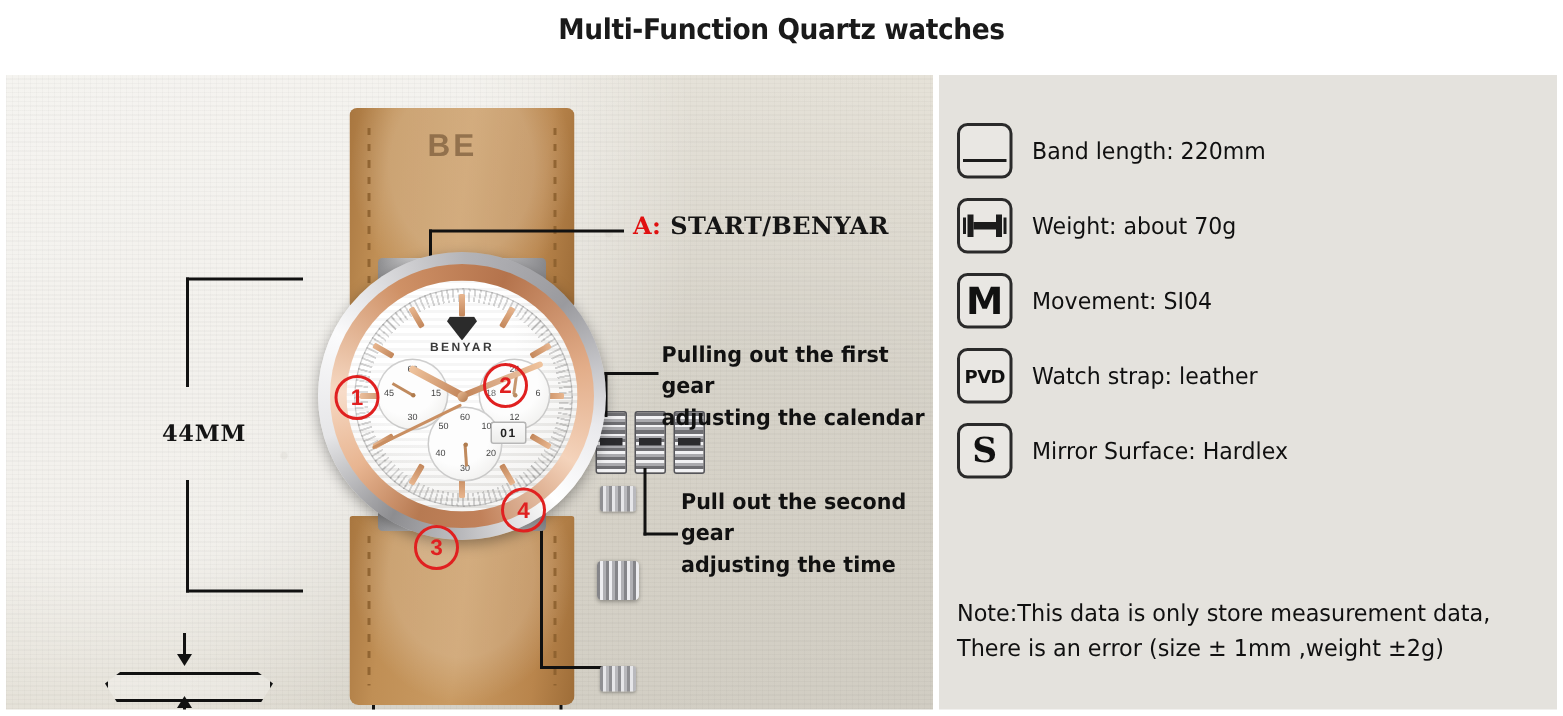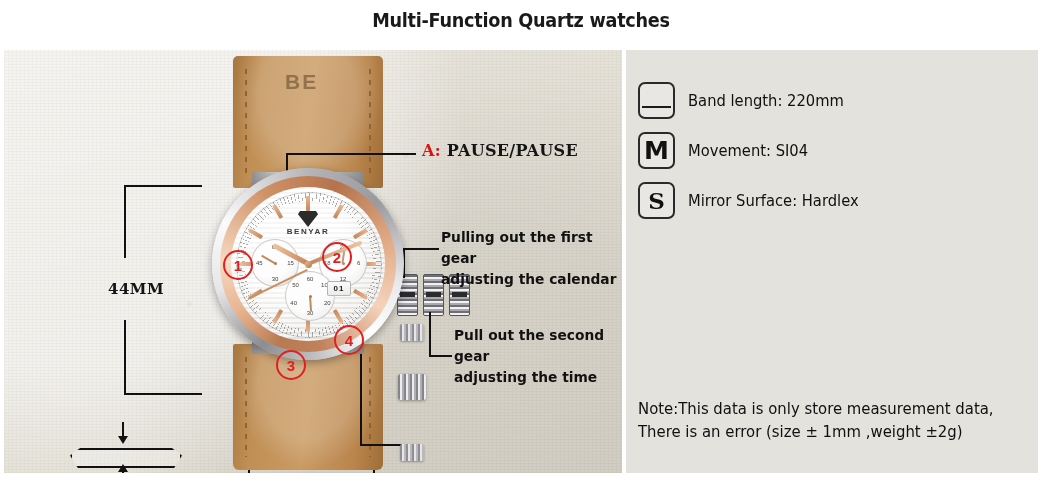--- a/index.html
+++ b/index.html
@@ -49,21 +49,21 @@
   }
 
   
   #watch-wrap{position:absolute;left:186px;top:0px;width:236px;height:423px;}
   .strap{
     position:absolute;left:43px;width:150px;
     background:
       radial-gradient(ellipse at 50% 30%, rgba(255,255,255,.18) 0 45%, rgba(0,0,0,0) 70%),
       linear-gradient(97deg,#a8763f 0%,#c08f55 18%,#c99a62 50%,#b9854c 82%,#9e6d38 100%);
   }
-  #strap-top{top:6px;height:132px;border-radius:5px 5px 2px 2px;}
+  #strap-top{top:22px;height:132px;border-radius:5px 5px 2px 2px;}
   #strap-bottom{top:294px;height:126px;border-radius:2px 2px 6px 6px;}
   .stitch{
     position:absolute;top:10%;height:80%;width:2px;
     background:repeating-linear-gradient(180deg,#8a5e2c 0 5px, rgba(0,0,0,0) 5px 11px);
     opacity:.85;
   }
   .stitch.l{left:12px;} .stitch.r{right:12px;}
   #strap-top .emboss{
     position:absolute;left:52px;top:14px;
     font:bold 21px "Liberation Sans", sans-serif;color:rgba(70,45,20,.45);
@@ -411,21 +411,21 @@
     <div id="crown-stages">
       <div class="stage-crown" id="stage-1"></div>
       <div class="stage-crown" id="stage-2"></div>
       <div class="stage-crown" id="stage-3"></div>
     </div>
 
     <div class="leader" id="lead-a-v"></div>
     <div class="leader" id="lead-a-h"></div>
     <div id="label-a">
       <span class="tag">A:</span>
-      <span>PAUSE/PAUSE</span>
+      <span>START/BENYAR</span>
     </div>
 
     <div class="leader" id="lead-b-v"></div>
     <div class="leader" id="lead-b-h"></div>
 
     <div class="leader" id="lead-c1-v"></div>
     <div class="leader" id="lead-c1-h"></div>
     <div id="text-c1">
       <div>Pulling out the first gear</div>
       <div>adjusting the calendar</div>
@@ -442,28 +442,44 @@
   <div id="divider"></div>
 
   <div id="right-panel">
     <div id="spec-list">
 
       <div class="spec-row">
         <div class="spec-icon" id="ic-band"></div>
         <div class="spec-text">Band length: 220mm</div>
       </div>
 
+      <div class="spec-row">
+        <div class="spec-icon" id="ic-weight">
+          <span class="w-t"></span>
+          <span class="w-l"></span>
+          <span class="bar"></span>
+          <span class="w-r"></span>
+          <span class="w-t"></span>
+        </div>
+        <div class="spec-text">Weight: about 70g</div>
+      </div>
 
       <div class="spec-row">
         <div class="spec-icon" id="ic-m">
           <span class="glyph">M</span>
         </div>
         <div class="spec-text">Movement: SI04</div>
       </div>
 
+      <div class="spec-row">
+        <div class="spec-icon" id="ic-pvd">
+          <span class="glyph">PVD</span>
+        </div>
+        <div class="spec-text">Watch strap: leather</div>
+      </div>
 
       <div class="spec-row">
         <div class="spec-icon" id="ic-s">
           <span class="glyph">S</span>
         </div>
         <div class="spec-text">Mirror Surface: Hardlex</div>
       </div>
 
 
     </div>

